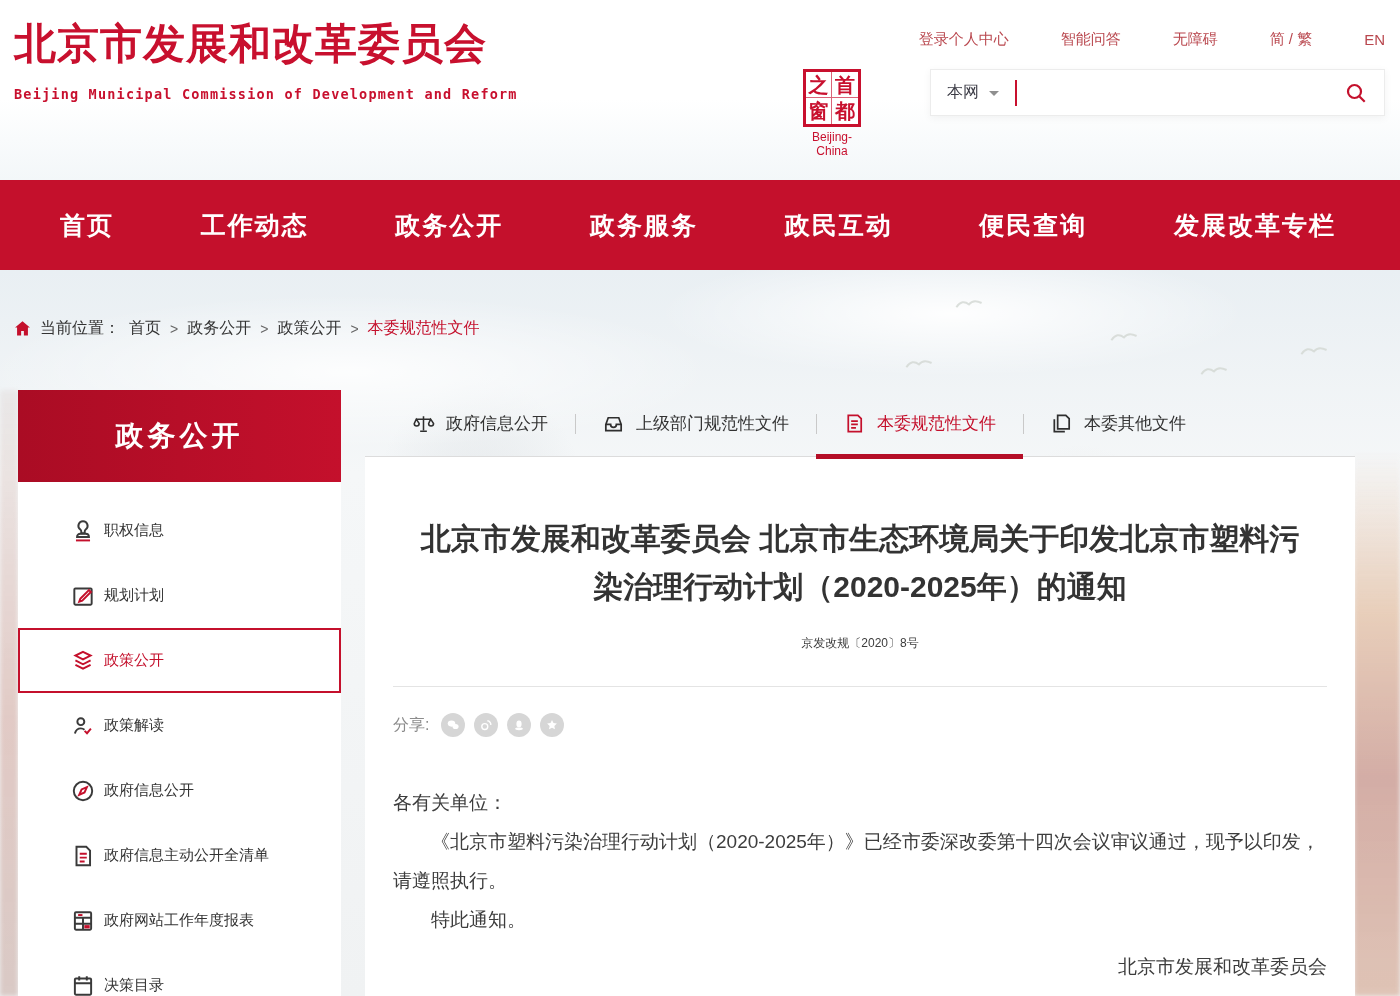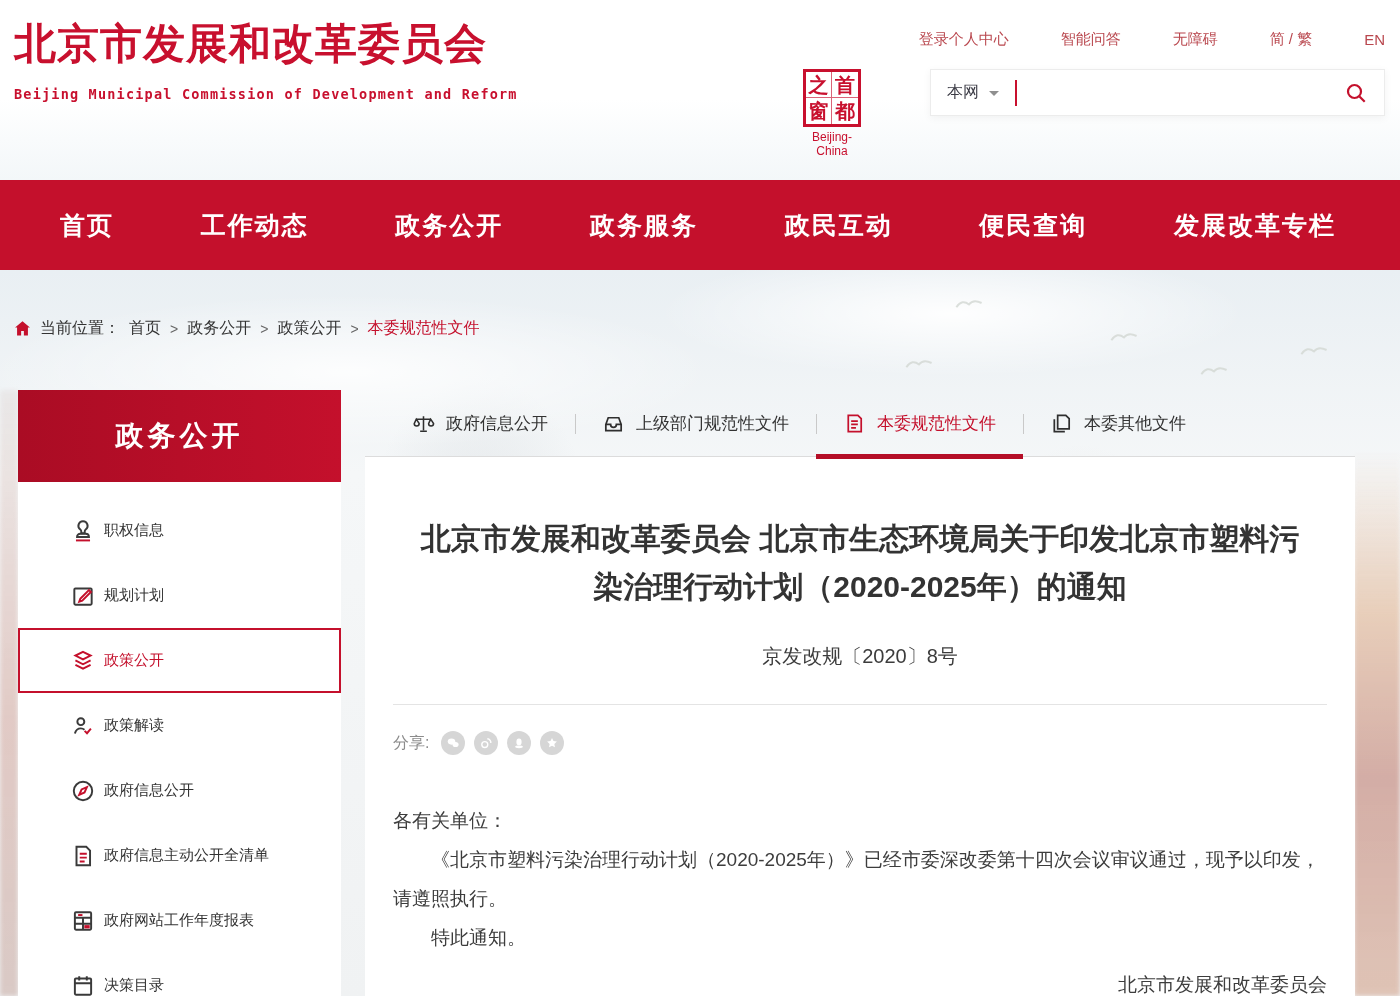--- a/index.html
+++ b/index.html
@@ -80,21 +80,21 @@
   .tabs { height:67px; flex:none; display:flex; align-items:stretch; padding-left:20px; border-bottom:1px solid #dcdcdc; }
   .tab { position:relative; display:flex; align-items:center; gap:11px; padding:0 27px; font-size:17px; color:#333; cursor:pointer; white-space:nowrap; }
   .tab + .tab::before { content:""; position:absolute; left:0; top:24px; width:1px; height:20px; background:#c9c9c9; }
   .tab .t-icon { width:23px; height:23px; color:#2f2f2f; flex:none; }
   .tab.active { color:#c4102c; }
   .tab.active .t-icon { color:#c4102c; }
   .tab.active::after { content:""; position:absolute; left:0; right:0; bottom:-3px; height:5px; background:#b50e27; }
 
   .article-panel { background:#fff; flex:1; padding:58px 28px 24px; }
   .article-title { max-width:880px; margin:0 auto; text-align:center; font-size:30px; font-weight:bold; color:#333; line-height:48px; }
-  .doc-number { text-align:center; margin-top:32px; font-size:20px; color:#3c3c3c; }
+  .doc-number { text-align:center; margin-top:24px; font-size:12px; color:#3c3c3c; }
   .panel-divider { border:none; border-top:1px solid #e4e4e4; margin:34px 0 0; }
   .meta-row { display:flex; justify-content:space-between; align-items:center; margin-top:26px; font-size:16px; color:#8c8c8c; }
   .meta-left span { margin-right:14px; }
   .share { display:flex; align-items:center; gap:9px; }
   .share-label { margin-right:3px; }
   .share-circle { width:24px; height:24px; border-radius:50%; background:#d6d6d6; color:#fff;
                   display:flex; align-items:center; justify-content:center; cursor:pointer; }
   .share-circle svg { width:14px; height:14px; }
   .article-body { margin-top:46px; font-size:19px; color:#3d3d3d; line-height:39px; }
   .para { margin:0; text-indent:2em; }

